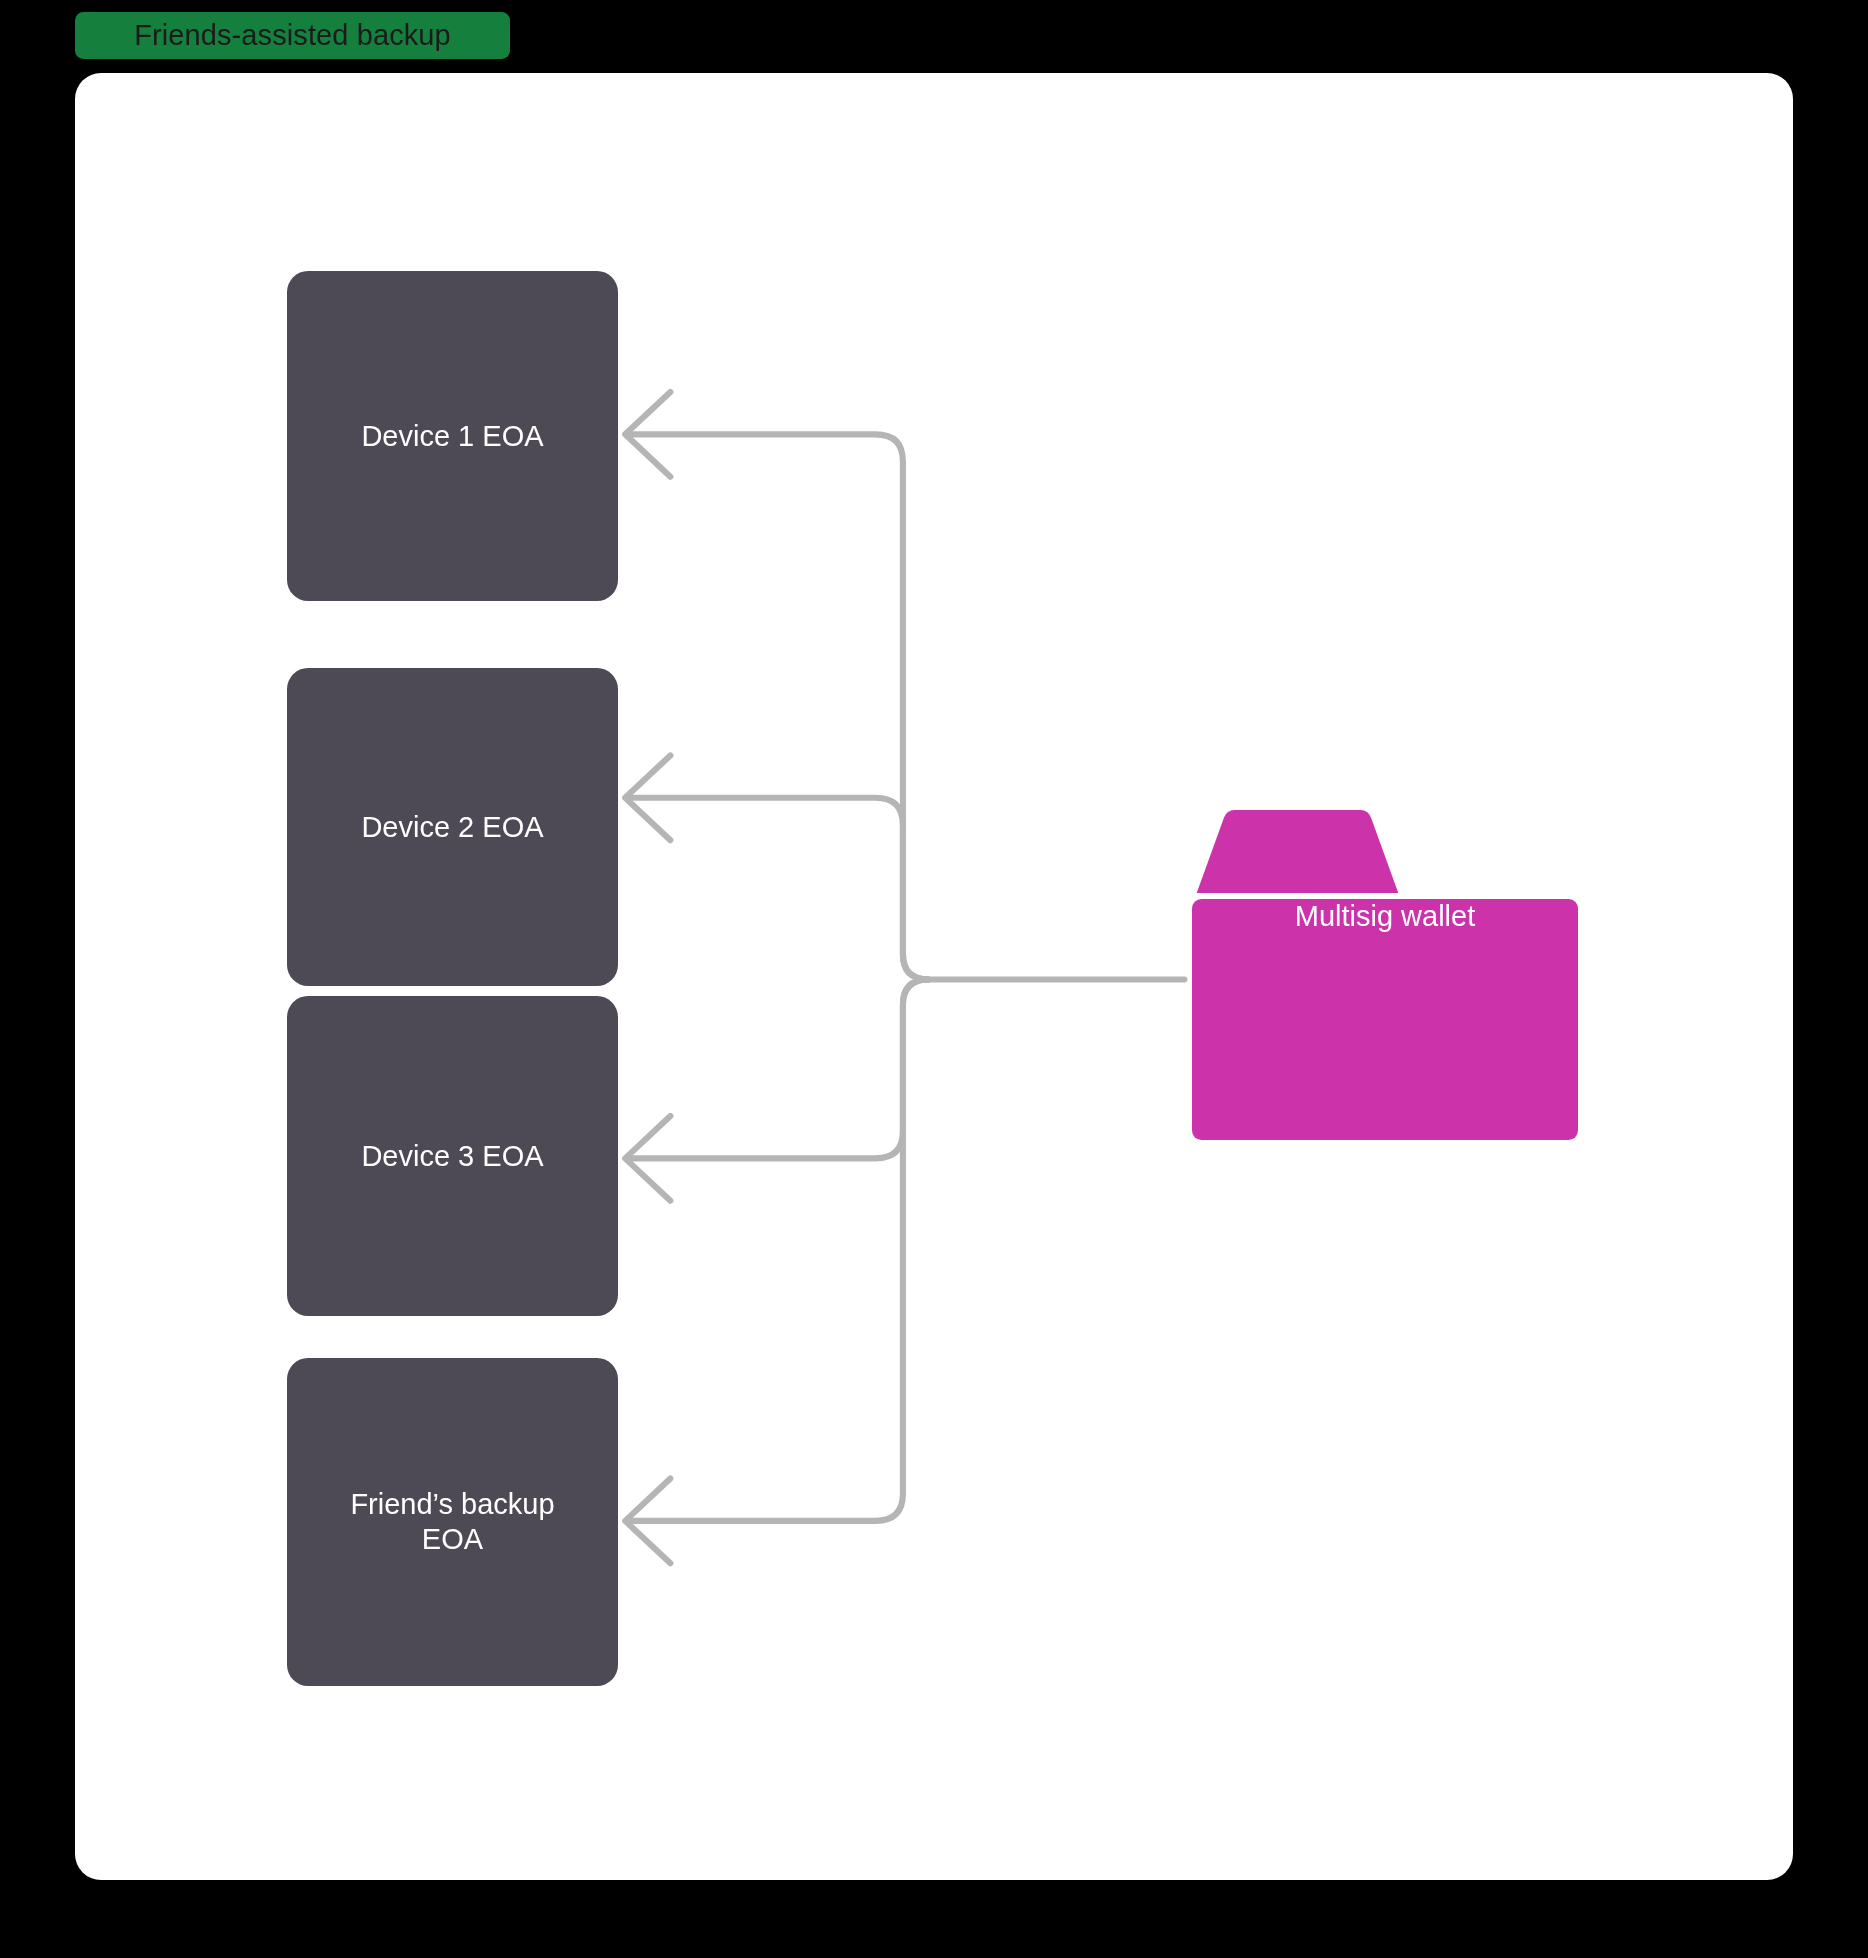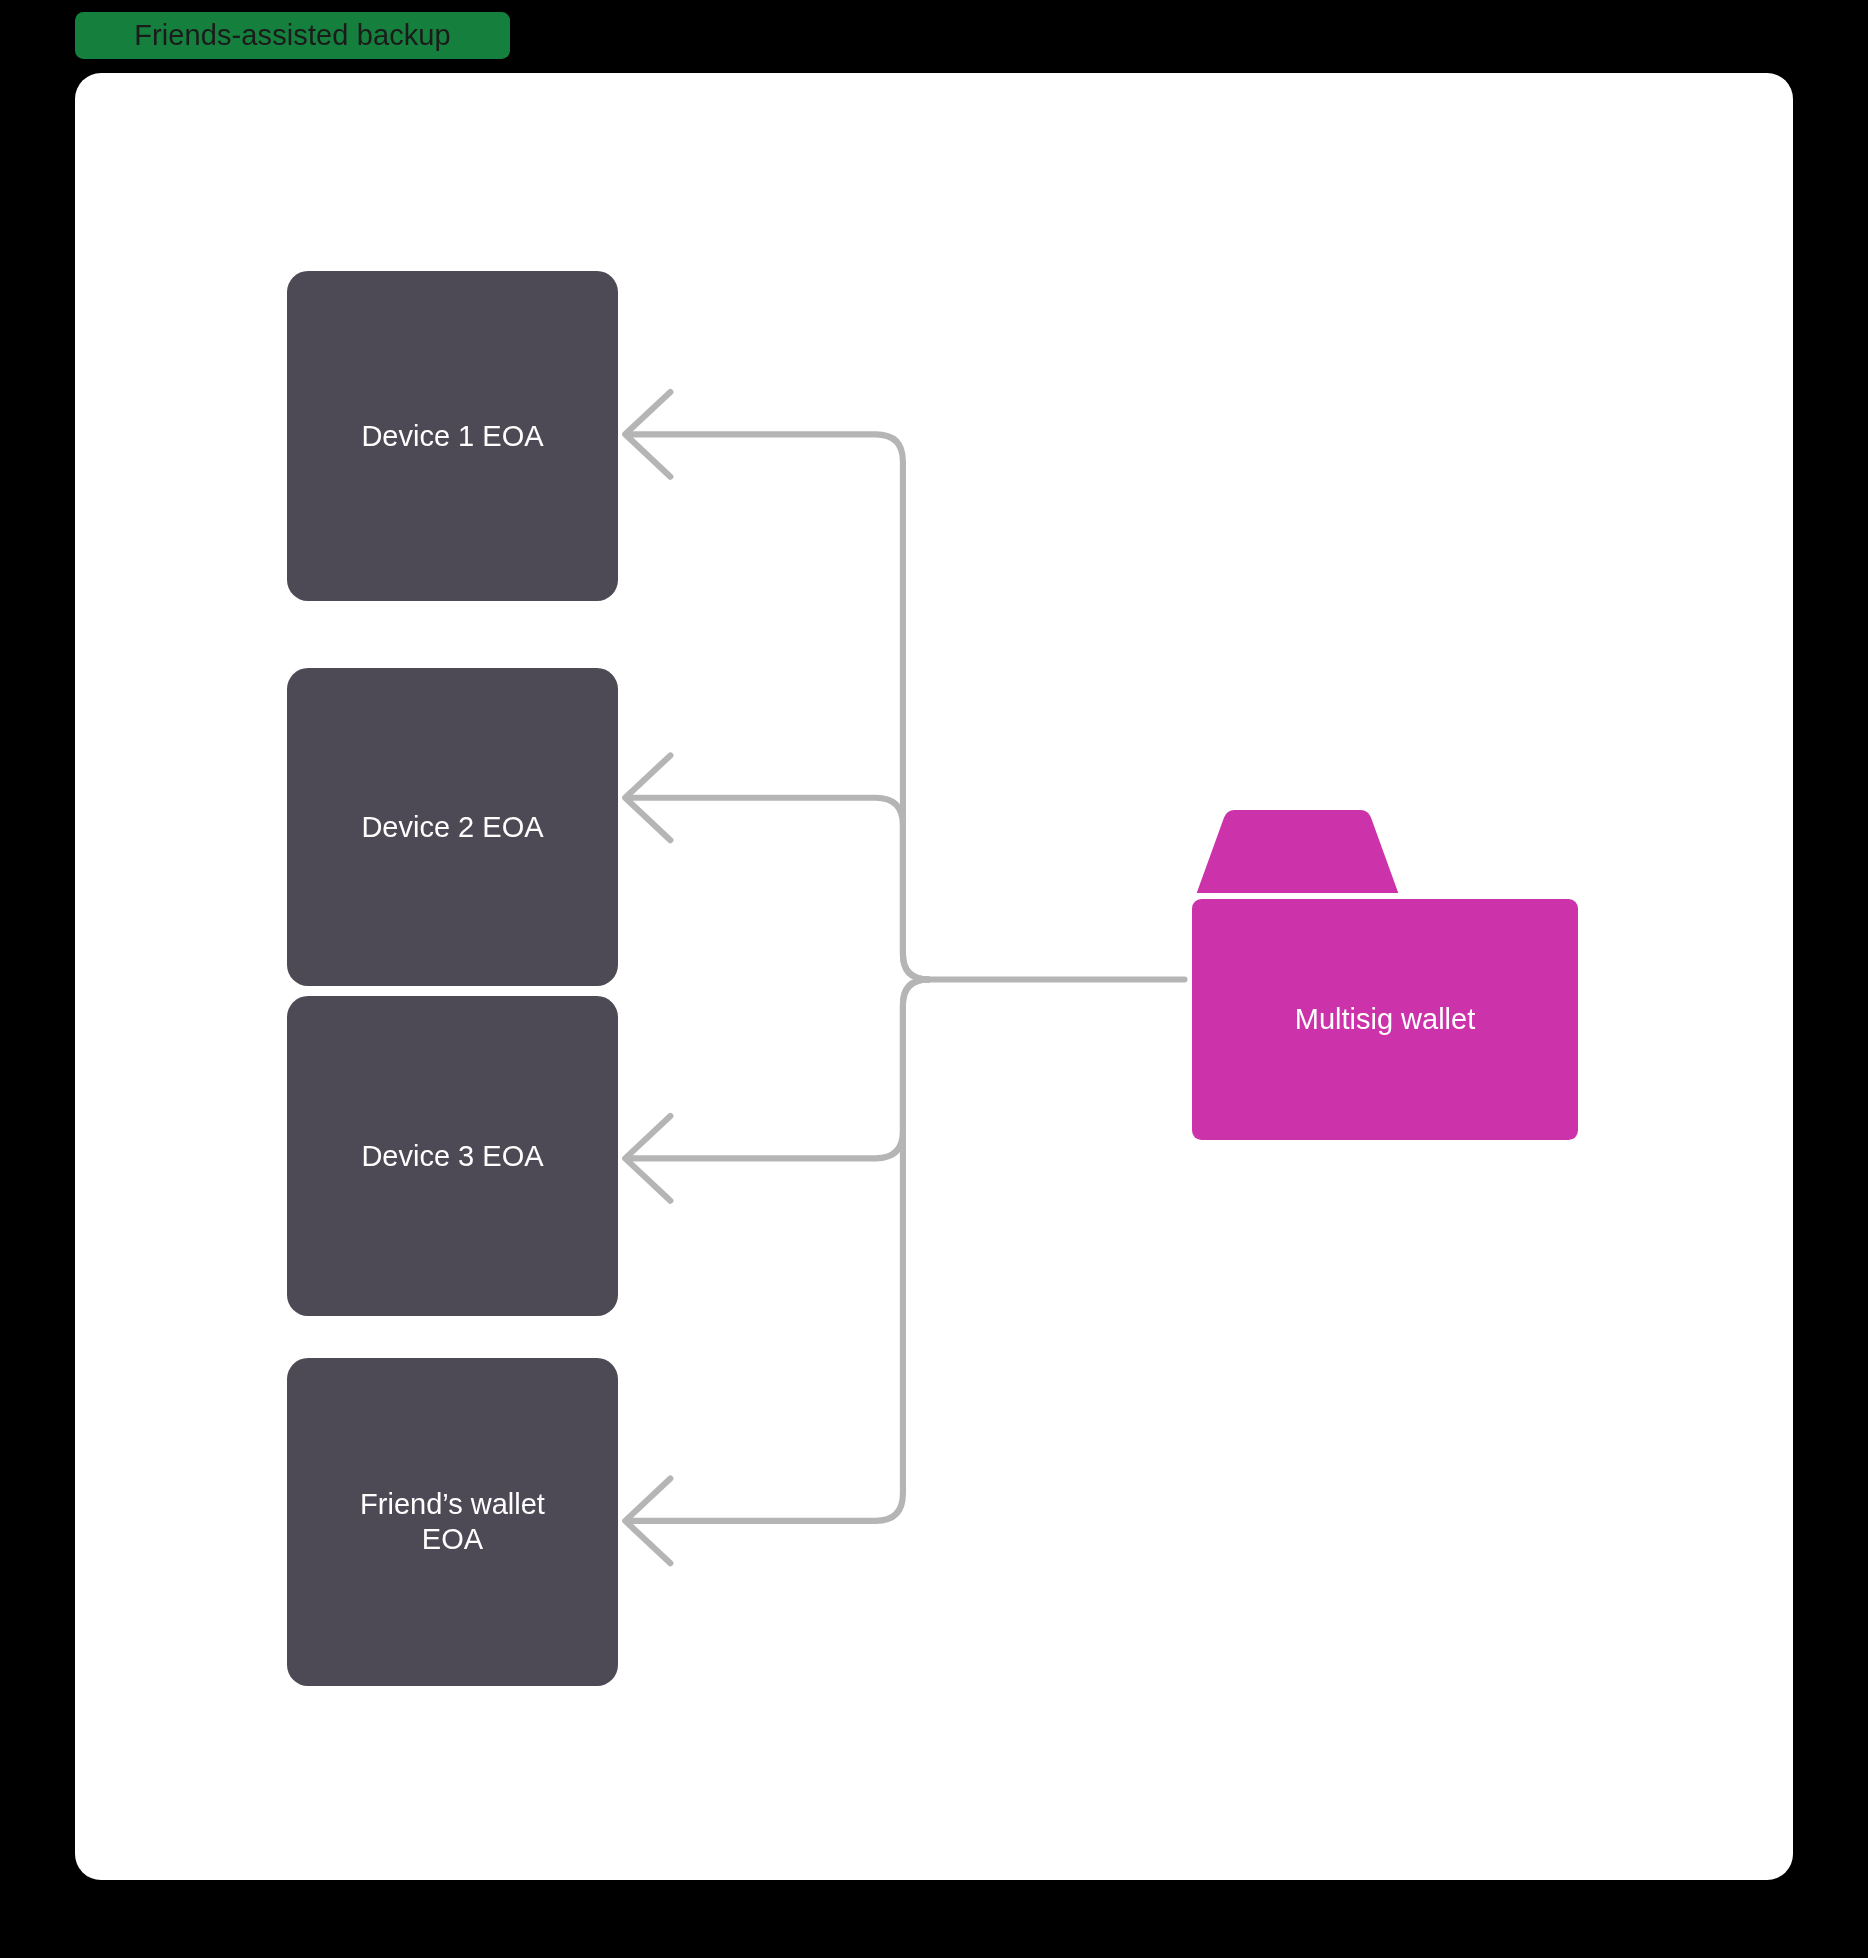--- a/index.html
+++ b/index.html
@@ -105,21 +105,20 @@
   }
   #node-multisig-wallet .folder-body {
     position: absolute;
     left: 0px;
     top: 89px;
     width: 386px;
     height: 241px;
     background: #cc33ab;
     border-radius: 9.4px;
     display: flex;
-    align-items: center;
     justify-content: center;
   }
   #node-multisig-wallet .folder-label {
     color: #ffffff;
     font-size: 29px;
     line-height: 1.2;
     text-align: center;
     white-space: nowrap;
   }
 </style>
@@ -157,21 +156,21 @@
 
 <div class="node-box" id="node-device-2">
   <span class="node-label">Device 2 EOA</span>
 </div>
 
 <div class="node-box" id="node-device-3">
   <span class="node-label">Device 3 EOA</span>
 </div>
 
 <div class="node-box" id="node-friend-device">
-  <span class="node-label">Friend’s wallet
+  <span class="node-label">Friend’s backup
 EOA</span>
 </div>
 
 <div id="node-multisig-wallet">
   <svg class="folder-tab" viewBox="0 0 224 88" width="211" height="83" preserveAspectRatio="none">
     <path d="M 34 8 Q 37 0 45 0 L 179 0 Q 187 0 190 8 L 219 88 L 5 88 Z" fill="#cc33ab"></path>
   </svg>
   <div class="folder-body">
     <span class="folder-label">Multisig wallet</span>
   </div>

